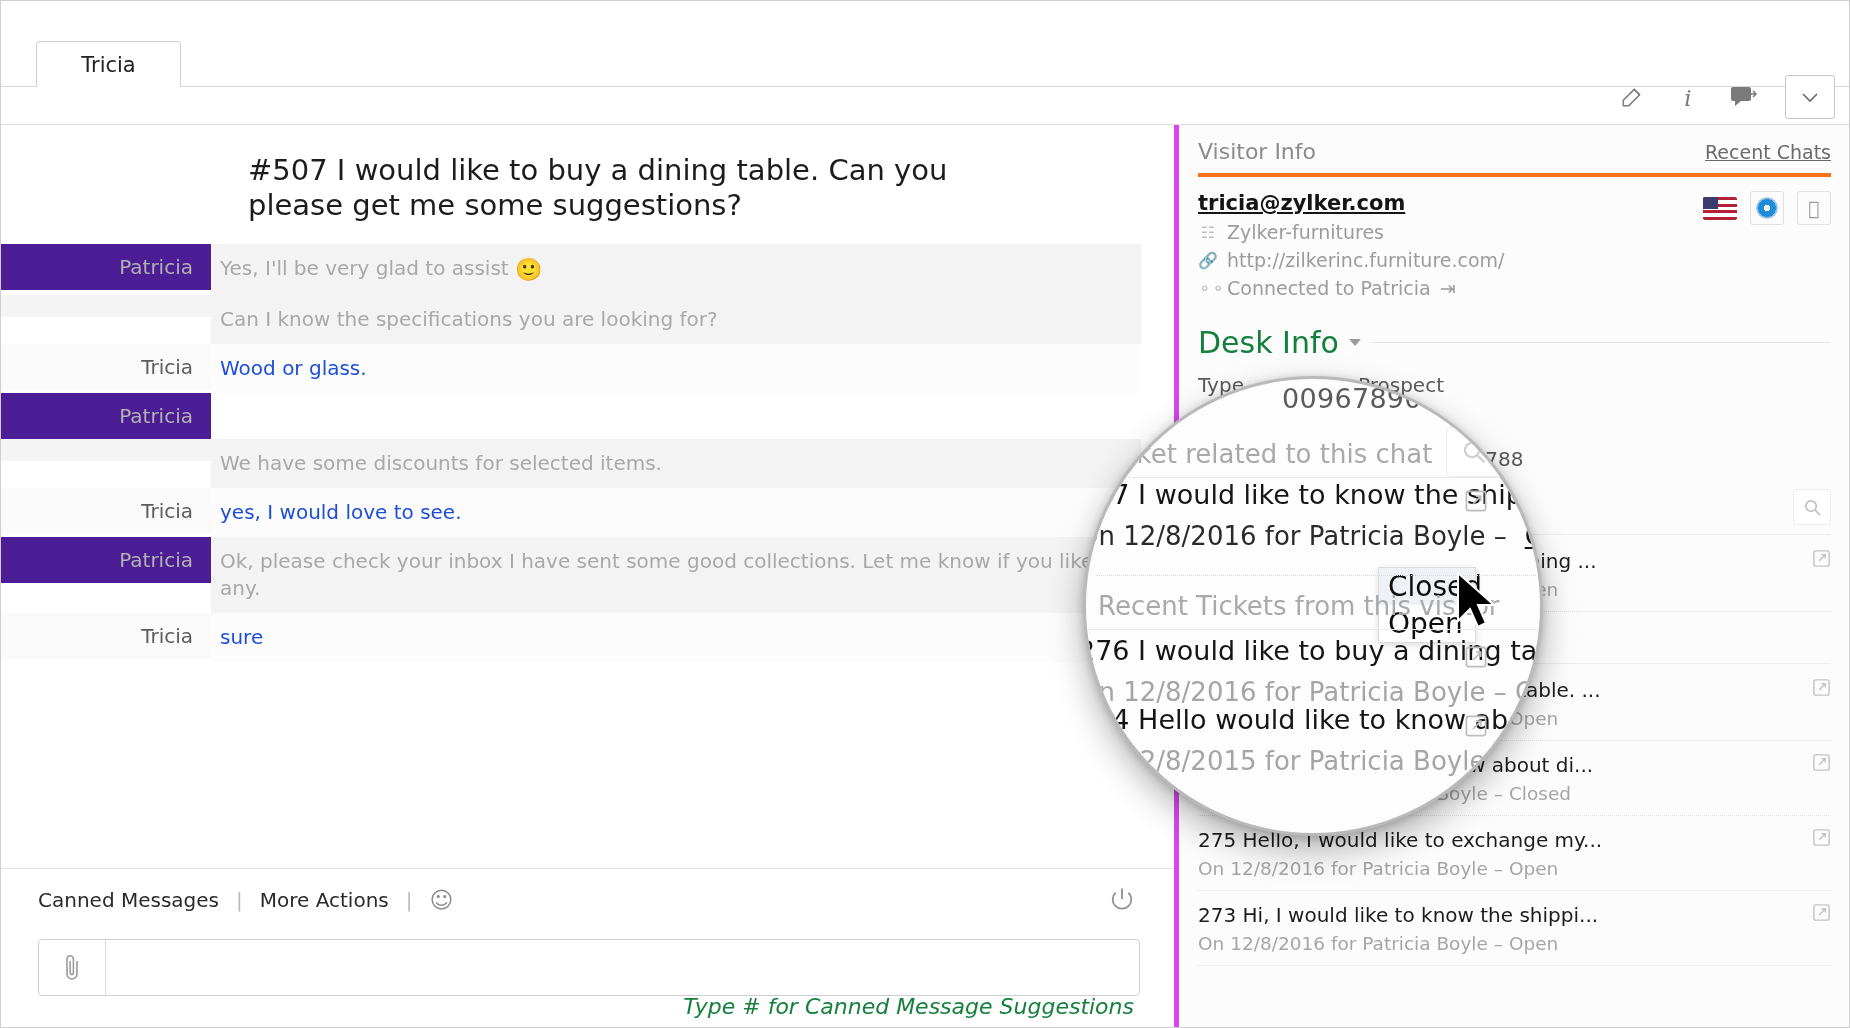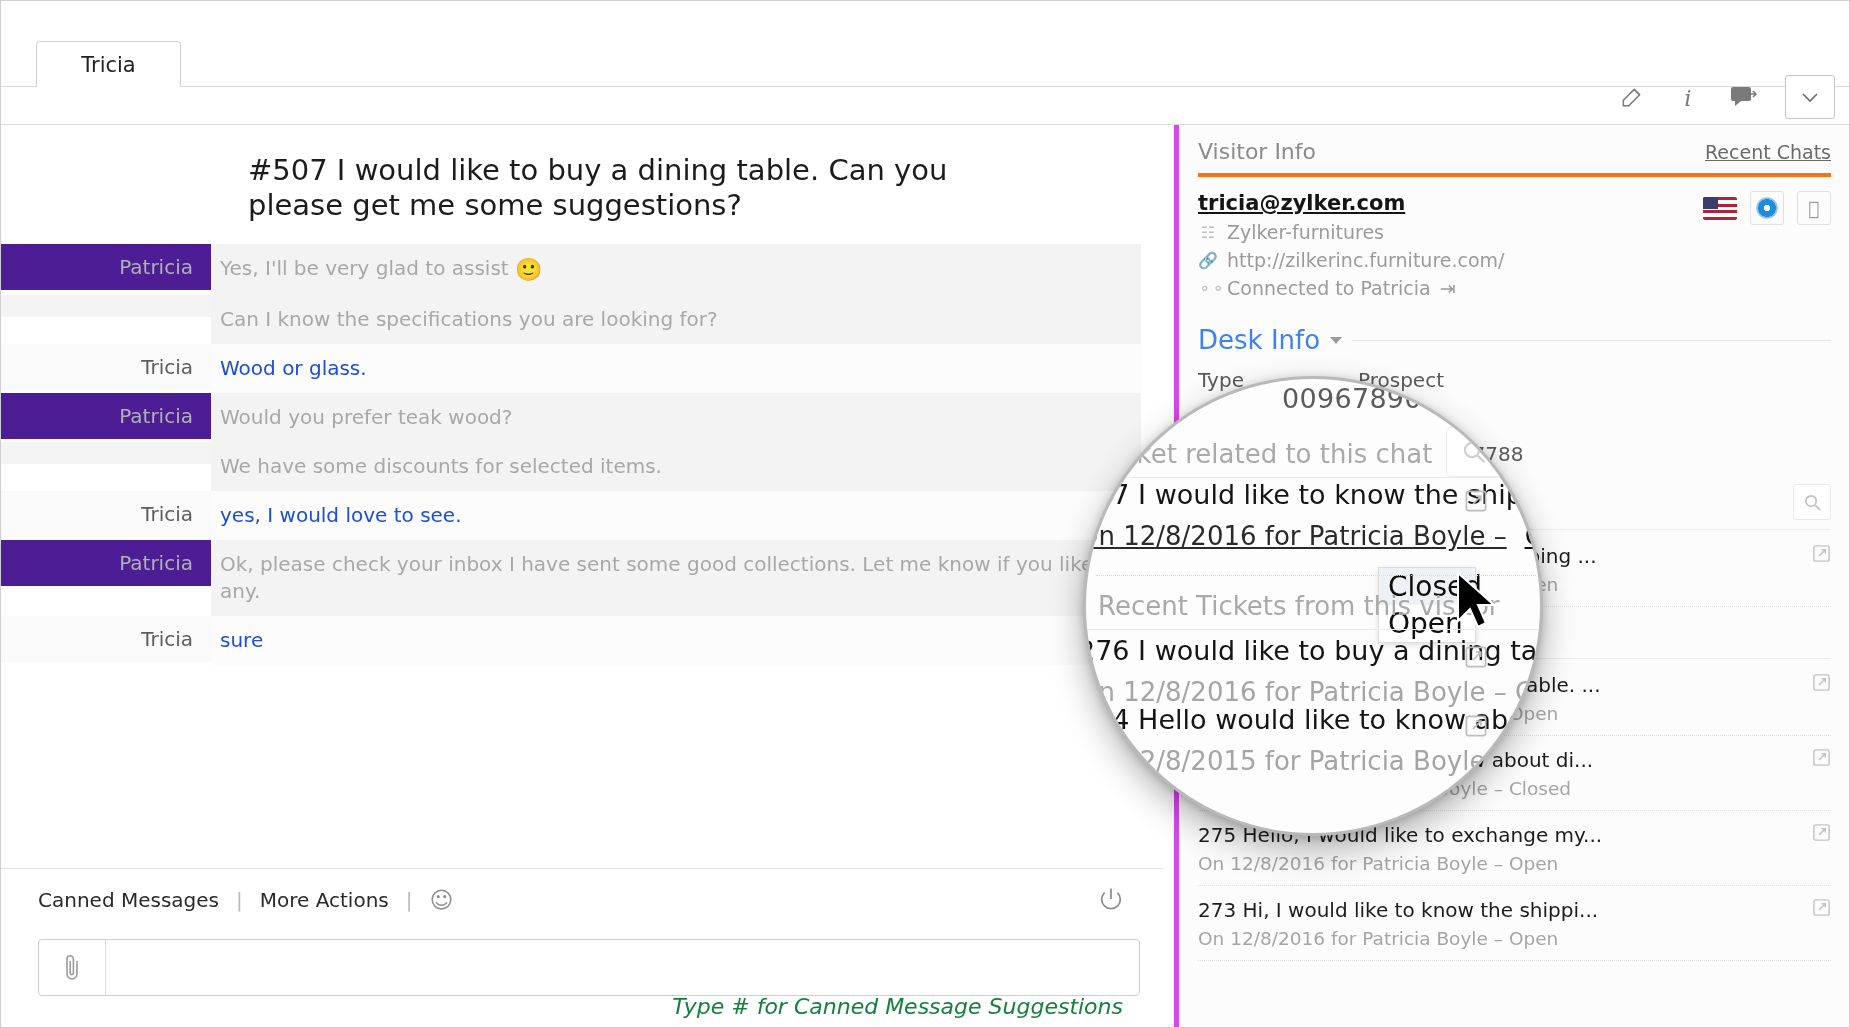--- a/index.html
+++ b/index.html
@@ -63,21 +63,21 @@
     box-sizing:border-box;max-width:930px;
   }
   .msgrow.agent .who{background:#4c1d95;color:#b1b1b1;}
   .msgrow.agent .txt{background:#f3f3f3;color:#a8a8a8;}
   .msgrow.visitor .who{background:#fafafa;color:#5d5d5d;}
   .msgrow.visitor .txt{background:#fcfcfc;color:#1d4ed8;}
   .msgrow.agent.cont .who{background:#f4f4f4;}
   .emoji{font-size:22px;vertical-align:-2px;}
   
   .composer{
-    position:absolute;left:0;right:11px;bottom:0;height:158px;
+    position:absolute;left:0;right:0;bottom:0;height:158px;
     border-top:1px solid #e2e2e2;background:#fff;
   }
   .cmdbar{display:flex;align-items:center;gap:0;padding:18px 0 0 37px;font-size:20px;color:#2a2a2a;}
   .cmdbar .sep{color:#b9b9b9;margin:0 17px;}
   .cmdbar .emo{color:#8d8d8d;font-size:23px;}
   .powerbtn{position:absolute;right:38px;top:16px;color:#8d8d8d;}
   .inputwrap{
     position:absolute;left:37px;top:70px;width:1102px;height:57px;
     border:1px solid #cfcfcf;border-radius:4px;display:flex;box-sizing:border-box;background:#fff;
   }
@@ -106,21 +106,21 @@
   .vi-ico{width:20px;display:inline-block;text-align:center;color:#bdbdbd;font-size:16px;}
   .vi-badges{position:absolute;right:0;top:14px;display:flex;align-items:center;gap:13px;}
   .flag{width:34px;height:23px;border-radius:2px;overflow:hidden;position:relative;
         background:linear-gradient(#b22234 0 14.3%,#fff 14.3% 28.6%,#b22234 28.6% 42.9%,#fff 42.9% 57.2%,#b22234 57.2% 71.5%,#fff 71.5% 85.8%,#b22234 85.8% 100%);}
   .flag:after{content:"";position:absolute;left:0;top:0;width:15px;height:12px;background:#3c3b6e;}
   .sqbtn{width:32px;height:32px;border:1px solid #e0e0e0;border-radius:3px;background:#fcfcfc;
          display:flex;align-items:center;justify-content:center;}
   .safari{width:20px;height:20px;border-radius:50%;background:radial-gradient(circle at 50% 50%,#e9f4fb 0 22%,#1f8ddb 23% 62%,#7ec0ec 63% 100%);border:1px solid #b8cbd8;}
   .apple{font-size:19px;color:#9c9c9c;line-height:1;}
   .desk-head{display:flex;align-items:center;gap:10px;padding-top:26px;}
-  .desk-title{font-size:26px;color:#3b82f6;}
+  .desk-title{font-size:30px;color:#15803d;}
   .caret-sm{width:0;height:0;border-left:6px solid transparent;border-right:6px solid transparent;border-top:7px solid #9b9b9b;}
   .desk-rule{flex:1;height:1px;background:#e6e6e6;}
   .kvrow{display:flex;font-size:20px;color:#5a5a5a;padding-top:13px;}
   .kvrow .k{width:160px;flex:0 0 160px;}
   .kvrow .v{flex:1;}
   .sec-sub{padding:18px 0 9px 0;border-bottom:1px solid #ececec;display:flex;align-items:center;justify-content:space-between;}
   .sec-sub .t{font-size:20px;color:#a9a9a9;}
   .searchbtn{width:36px;height:34px;border:1px solid #eaeaea;border-radius:3px;background:#fff;
              display:flex;align-items:center;justify-content:center;color:#c0c0c0;}
   .tix{padding-top:2px;}
@@ -138,21 +138,21 @@
     box-sizing:border-box;
   }
   .mag-inner{position:absolute;left:0;top:0;width:460px;height:460px;}
   .m-phone{position:absolute;left:196px;top:4px;font-size:27px;color:#5b5b5b;letter-spacing:.3px;}
   .m-srchbox{position:absolute;left:360px;top:48px;width:54px;height:48px;border:1px solid #ededed;border-radius:4px;
              background:#fff;display:flex;align-items:center;justify-content:center;color:#cfcfcf;}
   .m-sub{position:absolute;left:14px;top:60px;font-size:26px;color:#a9a9a9;white-space:nowrap;}
   .m-rule{position:absolute;left:0;top:98px;width:460px;height:1px;background:#ebebeb;}
   .m-t1{position:absolute;left:-8px;top:100px;width:470px;}
   .m-title{font-size:27px;color:#151515;white-space:nowrap;}
-  .m-meta{font-size:26px;color:#2a2a2a;margin-top:11px;white-space:nowrap;display:flex;align-items:baseline;gap:4px;text-decoration:underline;}
+  .m-meta{font-size:26px;color:#2a2a2a;margin-top:11px;white-space:nowrap;display:flex;align-items:baseline;gap:4px;}
   .m-ext{position:absolute;right:60px;top:10px;color:#bdbdbd;}
   .m-openlink{text-decoration:underline;color:#151515;margin-left:14px;}
   .m-menu{
     position:absolute;left:292px;top:188px;width:96px;background:#fff;
     border:1px solid #dcdcdc;box-shadow:0 2px 6px rgba(0,0,0,.13);
     font-size:28px;color:#0e0e0e;
   }
   .m-menu div{padding:2px 9px;white-space:nowrap;}
   .m-menu .hl{background:#eef2f6;}
   .m-dots{position:absolute;left:10px;top:196px;width:440px;border-top:1px dotted #d9d9d9;}
@@ -218,21 +218,20 @@
       <div class="msgrow agent cont">
         <div class="who"></div>
         <div class="txt">Can I know the specifications you are looking for?</div>
       </div>
       <div class="msgrow visitor">
         <div class="who">Tricia</div>
         <div class="txt">Wood or glass.</div>
       </div>
       <div class="msgrow agent">
         <div class="who">Patricia</div>
-        <div class="txt">Would you prefer teak wood?</div>
       </div>
       <div class="msgrow agent cont">
         <div class="who"></div>
         <div class="txt">We have some discounts for selected items.</div>
       </div>
       <div class="msgrow visitor">
         <div class="who">Tricia</div>
         <div class="txt">yes, I would love to see.</div>
       </div>
       <div class="msgrow agent">

